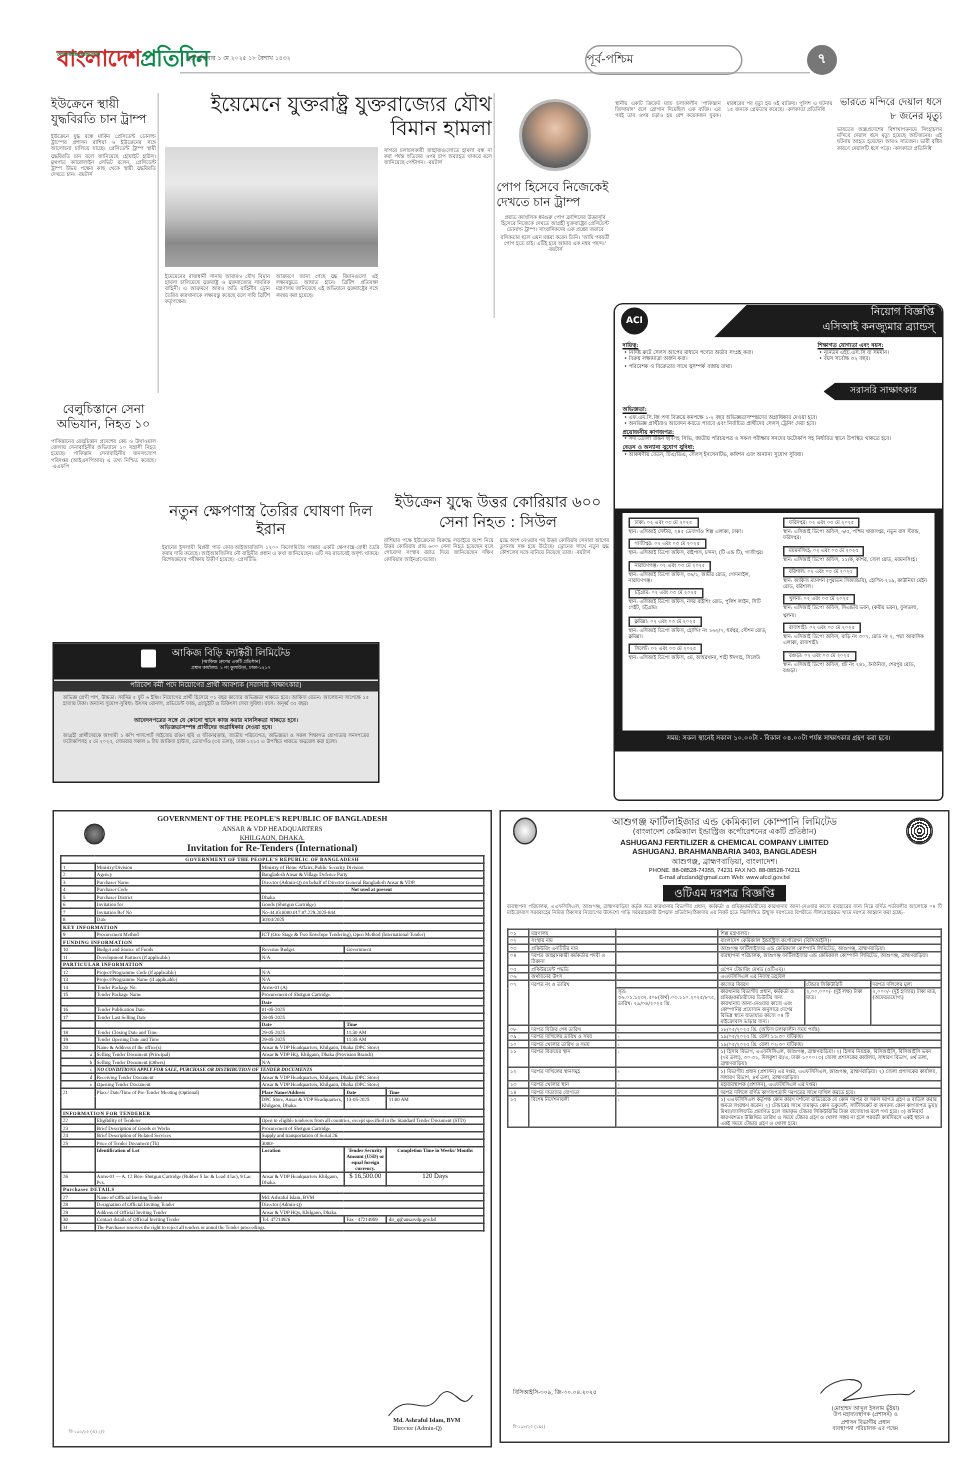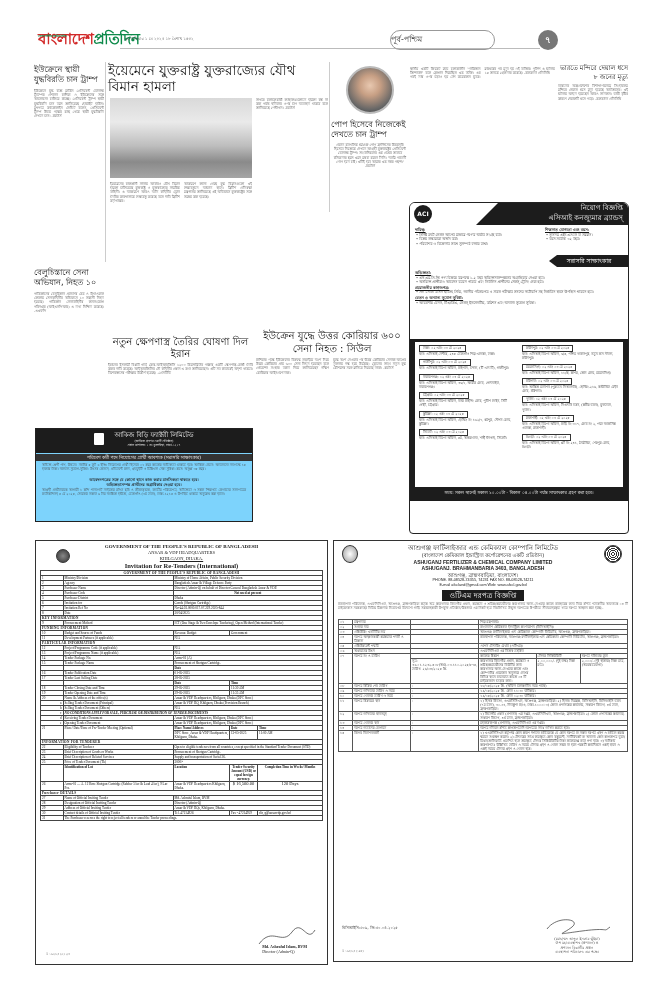--- a/index.html
+++ b/index.html
@@ -11,21 +11,21 @@
 .logo-tag{position:absolute;left:0;top:-3px;font-size:3px;color:#0d8a4a}
 .dateline{left:100px;top:8px;font-size:4px;color:#555;font-family:"DejaVu Sans",sans-serif}
 .mast-rule{left:95px;top:20px;width:420px;height:1px;background:#bbb}
 .section-pill{left:365px;top:2px;width:105px;height:20px;border:1px solid #999;border-radius:10px;text-align:left;font-size:8px;line-height:18px;font-family:"DejaVu Sans",sans-serif;color:#333}
 .page-num{left:513px;top:2px;width:20px;height:20px;border-radius:50%;background:#777;color:#fff;text-align:center;font-size:9px;line-height:20px;font-weight:bold;font-family:"DejaVu Sans",sans-serif}
 .hl{font-family:"DejaVu Sans",sans-serif;color:#111;line-height:1.15}
 .txt{font-size:3.4px;color:#444;text-align:justify;overflow:hidden;line-height:4.2px}
 .photo{background:linear-gradient(180deg,#d9d9d9 0%,#eaeaea 30%,#bdbdbd 60%,#8a8a8a 80%,#a5a5a5 100%)}
 .trump{border-radius:50%;background:radial-gradient(circle at 50% 40%,#e8c8b0 0%,#c79f84 30%,#666 70%,#333 100%);border:2px solid #bbb}
 .rule-v{width:1px;background:#ccc}
-.ad-box{border:1.5px solid #222;background:#7dd3fc}
+.ad-box{border:1.5px solid #222;background:#e5e5e5}
 .dark-bar{background:#1c1c1c;color:#fff;text-align:center;font-family:"DejaVu Sans",sans-serif}
 table{border-collapse:collapse;width:100%}
 .tender td{border:0.5px solid #444;font-size:3.3px;padding:0 1px;line-height:4px;vertical-align:top;font-family:"Liberation Serif",serif;color:#111}
 .tender td.sec{font-weight:bold;letter-spacing:0.3px}
 .afcc td{border:0.5px solid #555;font-size:3.3px;padding:0 1px;line-height:4px;vertical-align:top;color:#222}
 .loc-tag{display:inline-block;border:0.6px solid #333;padding:0 3px;font-size:3.3px;line-height:5px;margin-top:1px}
 .bul{font-size:3.5px;line-height:4.5px;color:#222}
 .sub-h{font-size:3.8px;font-weight:bold;text-decoration:underline;color:#111;margin-top:1px}
 </style>
 </head>
@@ -41,29 +41,29 @@
   <div class="abs section-pill">পূর্ব-পশ্চিম</div>
   <div class="abs page-num">৭</div>
 </div>
 
 <div class="abs" style="left:34px;top:65px;width:70px;">
   <div class="hl" style="font-size:8px;line-height:10px;">ইউক্রেনে স্থায়ী যুদ্ধবিরতি চান ট্রাম্প</div>
   <div class="txt" style="margin-top:4px;height:125px;">ইউক্রেনে যুদ্ধ বন্ধে মার্কিন প্রেসিডেন্ট ডোনাল্ড ট্রাম্পের প্রশাসন রাশিয়া ও ইউক্রেনের সঙ্গে আলোচনা চালিয়ে যাচ্ছে। প্রেসিডেন্ট ট্রাম্প স্থায়ী যুদ্ধবিরতি চান বলে জানিয়েছে হোয়াইট হাউস। মুখপাত্র ক্যারোলাইন লেভিট বলেন, প্রেসিডেন্ট ট্রাম্প উভয় পক্ষের কাছ থেকে স্থায়ী যুদ্ধবিরতি দেখতে চান। -রয়টার্স</div>
 </div>
 
 <div class="abs" style="left:108px;top:62px;width:220px;">
-  <div class="hl" style="font-size:13.5px;line-height:16px;text-align:left;">ইয়েমেনে যুক্তরাষ্ট্র যুক্তরাজ্যের যৌথ বিমান হামলা</div>
+  <div class="hl" style="font-size:13.5px;line-height:16px;text-align:right;">ইয়েমেনে যুক্তরাষ্ট্র যুক্তরাজ্যের যৌথ বিমান হামলা</div>
   <div class="abs photo" style="left:2px;top:36px;width:142px;height:80px;"></div>
   <div class="abs txt" style="left:148px;top:36px;width:72px;height:122px;">সাগরে চলাচলকারী জাহাজগুলোতে হামলা বন্ধ না করা পর্যন্ত হুতিদের ওপর চাপ অব্যাহত থাকবে বলে জানিয়েছে পেন্টাগন। -রয়টার্স</div>
   <div class="abs txt" style="left:2px;top:120px;width:70px;height:40px;">ইয়েমেনের রাজধানী সানায় আবারও যৌথ বিমান হামলা চালিয়েছে যুক্তরাষ্ট্র ও যুক্তরাজ্যের সামরিক বাহিনী। এ আক্রমণে আরও অতি বাহিনীর ড্রোন তৈরির কারখানাকে লক্ষ্যবস্তু করেছে বলে দাবি ব্রিটিশ কর্তৃপক্ষের।</div>
   <div class="abs txt" style="left:76px;top:120px;width:68px;height:40px;">আক্রমণে জানা গেছে যুদ্ধ বিমানগুলো এই লক্ষ্যবস্তুতে আঘাত হানে। ব্রিটিশ প্রতিরক্ষা মন্ত্রণালয় জানিয়েছে এই অভিযানে যুক্তরাষ্ট্রের সঙ্গে সমন্বয় করা হয়েছে।</div>
 </div>
 
 <div class="abs" style="left:34px;top:268px;width:70px;">
-  <div class="hl" style="font-size:8px;line-height:10px;">বেলুচিস্তানে সেনা অভিযান, নিহত ১০</div>
+  <div class="hl" style="font-size:8px;line-height:10px;text-align:center;">বেলুচিস্তানে সেনা অভিযান, নিহত ১০</div>
   <div class="txt" style="margin-top:4px;height:125px;">পাকিস্তানের বেলুচিস্তান প্রদেশের কেচ ও উথাওয়াল জেলায় সেনাবাহিনীর অভিযানে ১০ সন্ত্রাসী নিহত হয়েছে। পাকিস্তান সেনাবাহিনীর জনসংযোগ পরিদপ্তর (আইএসপিআর) এ তথ্য নিশ্চিত করেছে। -এএফপি</div>
 </div>
 
 <div class="abs" style="left:108px;top:336px;width:145px;">
   <div class="hl" style="font-size:10px;line-height:12px;text-align:center;">নতুন ক্ষেপণাস্ত্র তৈরির ঘোষণা দিল ইরান</div>
   <div class="txt" style="margin-top:3px;height:52px;">ইরানের ইসলামী বিপ্লবী গার্ড কোর-আইআরজিসি ১২০০ কিলোমিটার পাল্লার একটি ক্ষেপণাস্ত্র-রোধী তৈরি করার দাবি করেছে। আইআরজিসির নৌ বাহিনীর প্রধান এ কথা জানিয়েছেন। এটি সব রাডারেই অদৃশ্য থাকবে। বিশেষজ্ঞদের পরীক্ষায় উত্তীর্ণ হয়েছে। -প্রেসটিভি</div>
 </div>
 
 <div class="abs ad-box" style="left:35px;top:428px;width:218px;height:94px;">
   <div class="dark-bar" style="height:24px;position:relative;padding-top:2px;">

